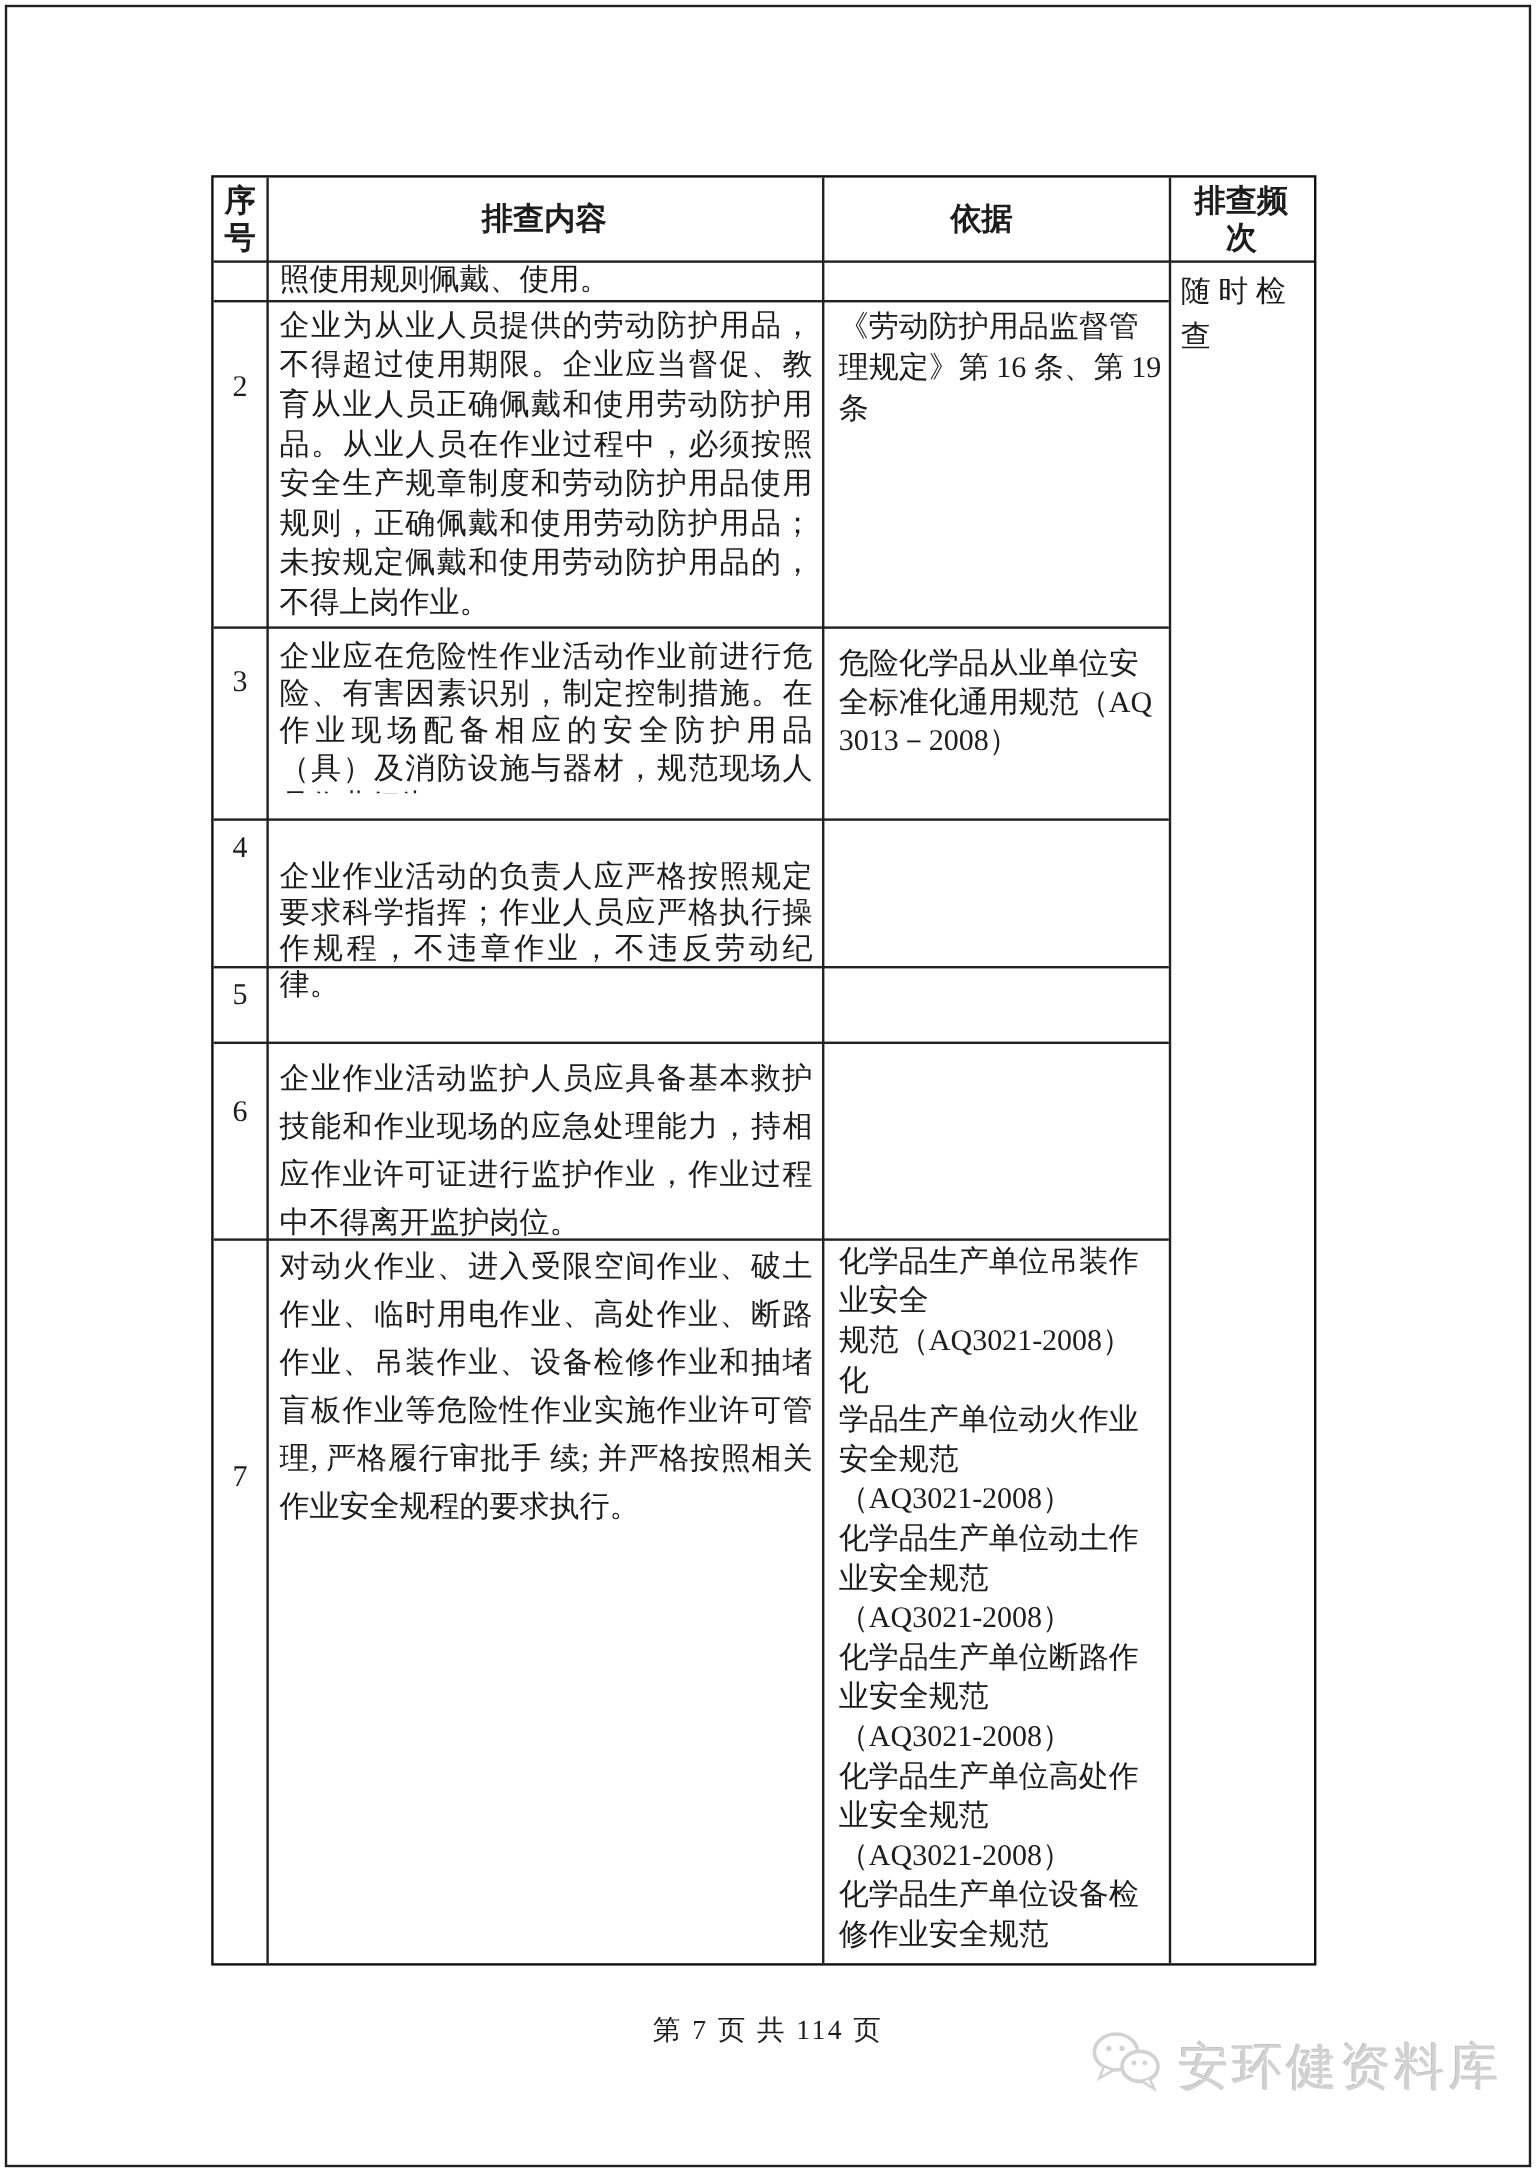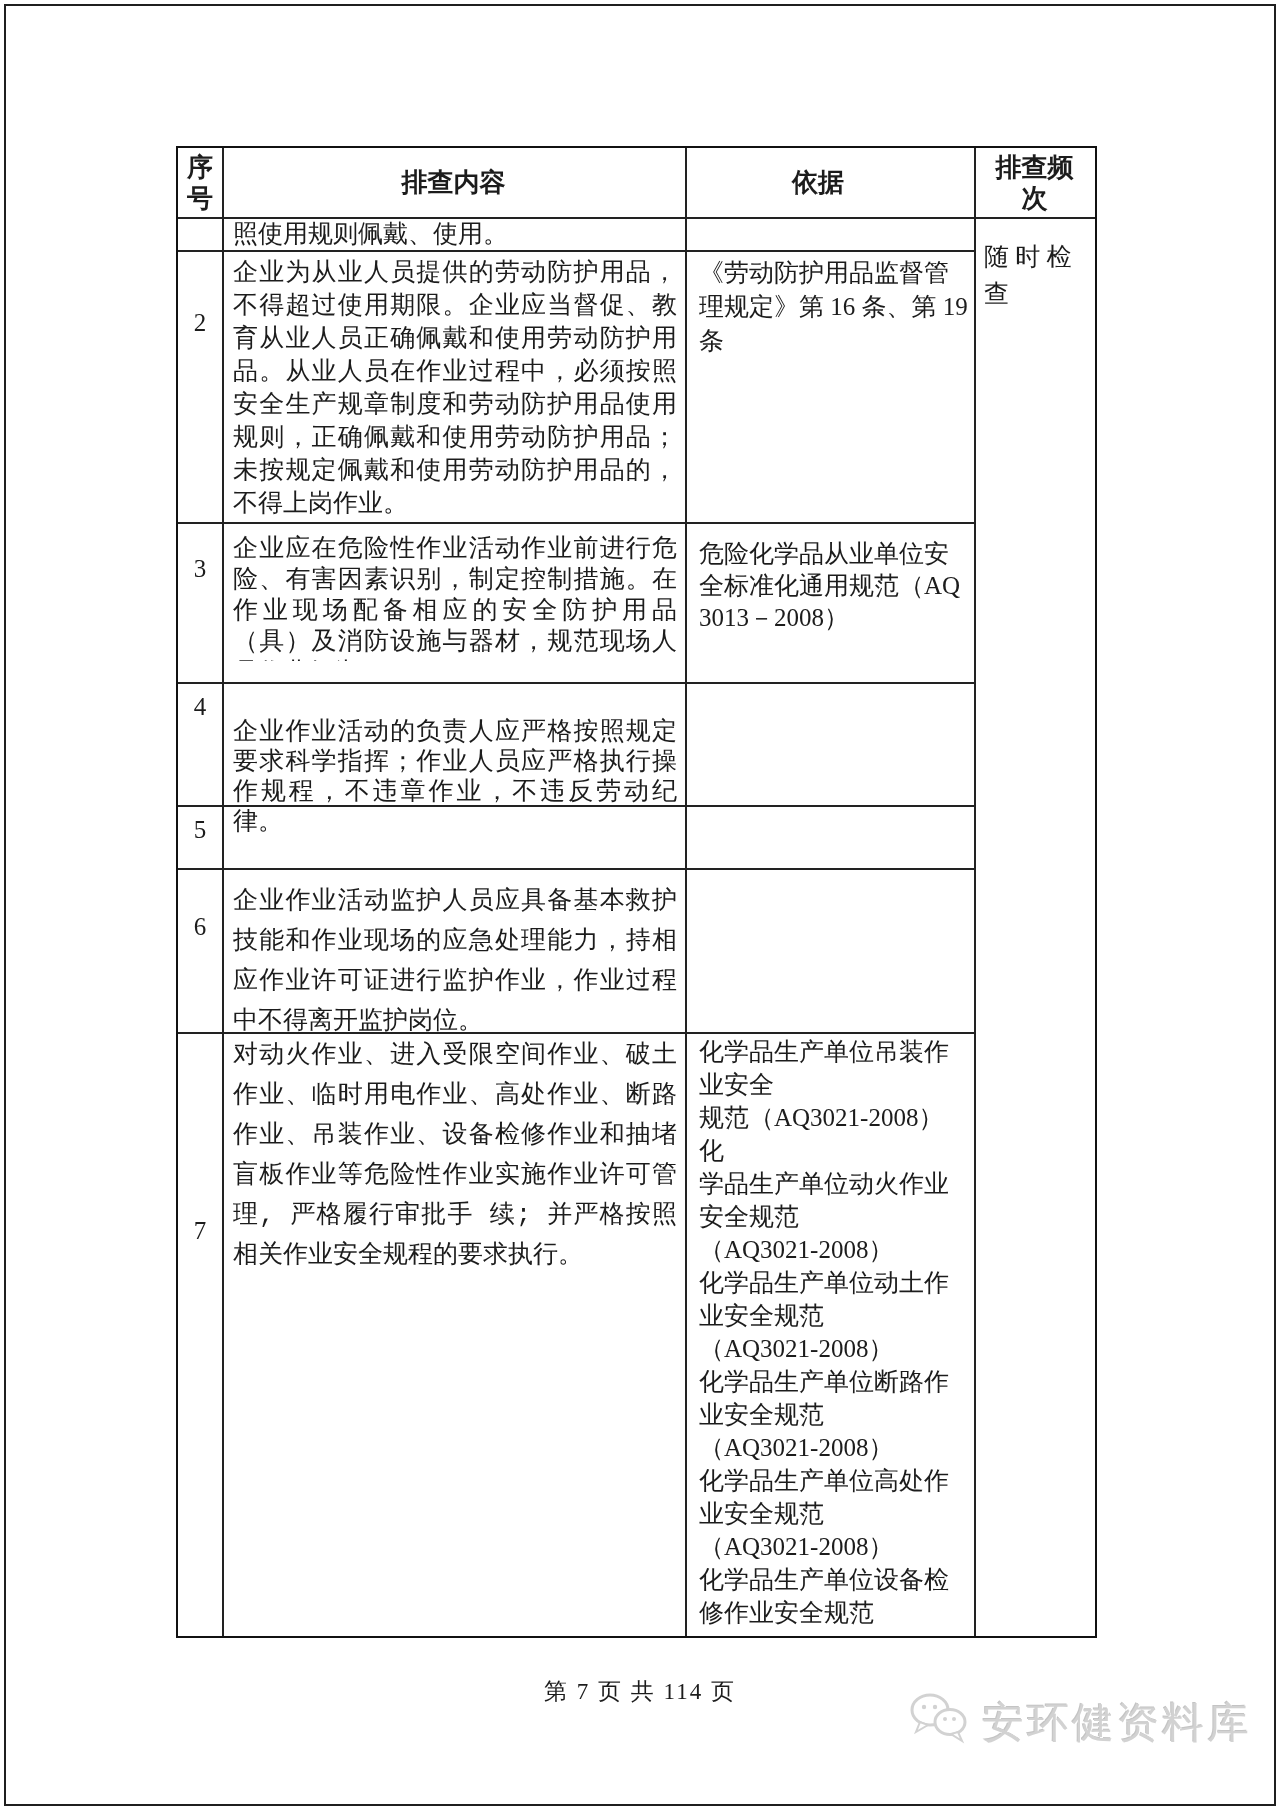--- a/index.html
+++ b/index.html
@@ -48,36 +48,36 @@
     text-align:center;
     padding-top:0;
   }
   .content{padding:3px 8px 0 11px;text-align:justify;}
   .basis{padding:6px 6px 0 14px;}
   
   .h-no{left:0;top:0;width:44px;height:69px;}
   .h-content{left:44px;top:0;width:463px;height:69px;}
   .h-basis{left:507px;top:0;width:266px;height:69px;}
   .h-freq{left:796px;top:0;width:121px;height:69px;}
-  .freq-merged{left:796px;top:69px;width:121px;height:1419px;padding:21px 4px 0 10px;line-height:37px;}
+  .freq-merged{left:796px;top:69px;width:121px;height:1419px;padding:8px 4px 0 10px;line-height:37px;}
   .rA-content{left:44px;top:69px;width:463px;height:33px;line-height:28px;}
   .r2-no{left:0;top:102px;width:44px;height:272px;padding-top:56px;}
   .r2-content{left:44px;top:102px;width:463px;height:272px;line-height:33px;padding-top:5px;}
   .r2-basis{left:507px;top:102px;width:289px;height:272px;line-height:34px;border-radius:29px;}
   .r3-no{left:0;top:374px;width:44px;height:160px;padding-top:30px;}
   .r3-content{left:44px;top:381px;width:463px;height:132px;line-height:31px;border-radius:13px;}
   .r3-basis{left:507px;top:374px;width:289px;height:160px;line-height:32px;padding-top:16px;}
   .r4-no{left:0;top:534px;width:44px;height:123px;padding-top:8px;}
   .r4-content{left:44px;top:566px;width:463px;height:123px;line-height:30px;padding-top:2px;}
   .r5-no{left:0;top:657px;width:44px;height:63px;padding-top:8px;}
   .r5-content{left:44px;top:657px;width:463px;height:63px;line-height:30px;padding-top:2px;}
   .r6-no{left:0;top:720px;width:44px;height:164px;padding-top:42px;}
   .r6-content{left:44px;top:720px;width:463px;height:164px;line-height:40px;padding-top:12px;}
   .r7-no{left:0;top:884px;width:44px;height:604px;padding-top:182px;}
-  .r7-content{left:44px;top:884px;width:463px;height:604px;line-height:40px;padding-top:4px;font-family:Liberation Mono, monospace;}
+  .r7-content{left:44px;top:884px;width:463px;height:604px;line-height:40px;padding-top:4px;}
   .r7-basis{left:507px;top:884px;width:289px;height:604px;line-height:33px;padding-top:3px;}
   .footer{
     position:absolute;
     left:0;top:1676px;width:1280px;
     text-align:center;
     font-size:23px;
     letter-spacing:2px;
     color:#1c1c1c;
   }
   .watermark{

